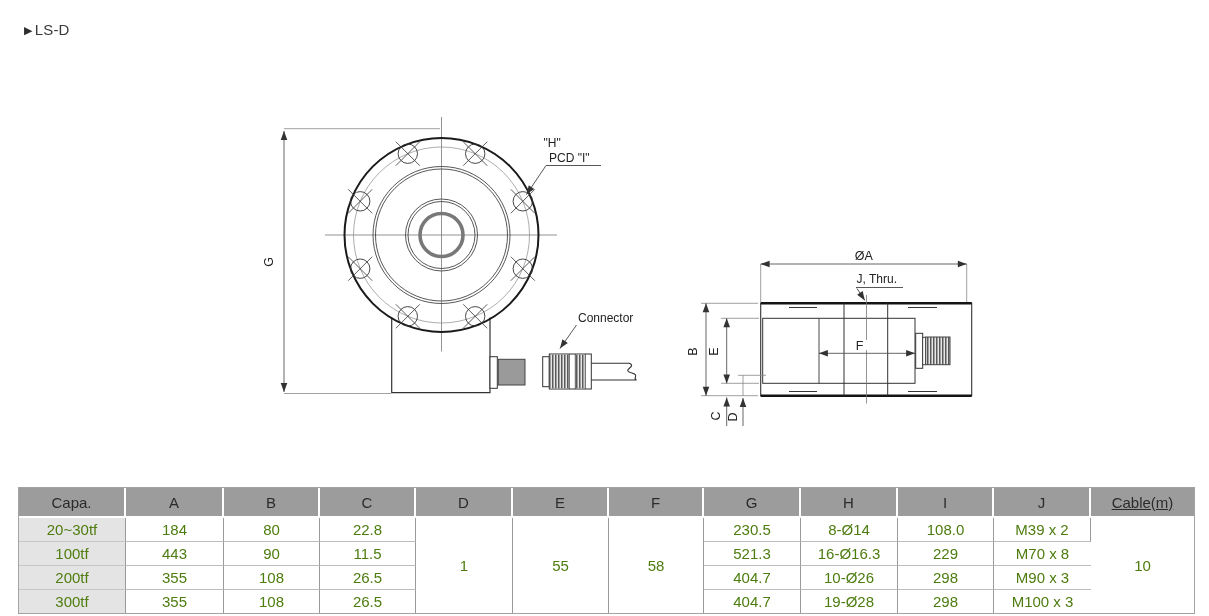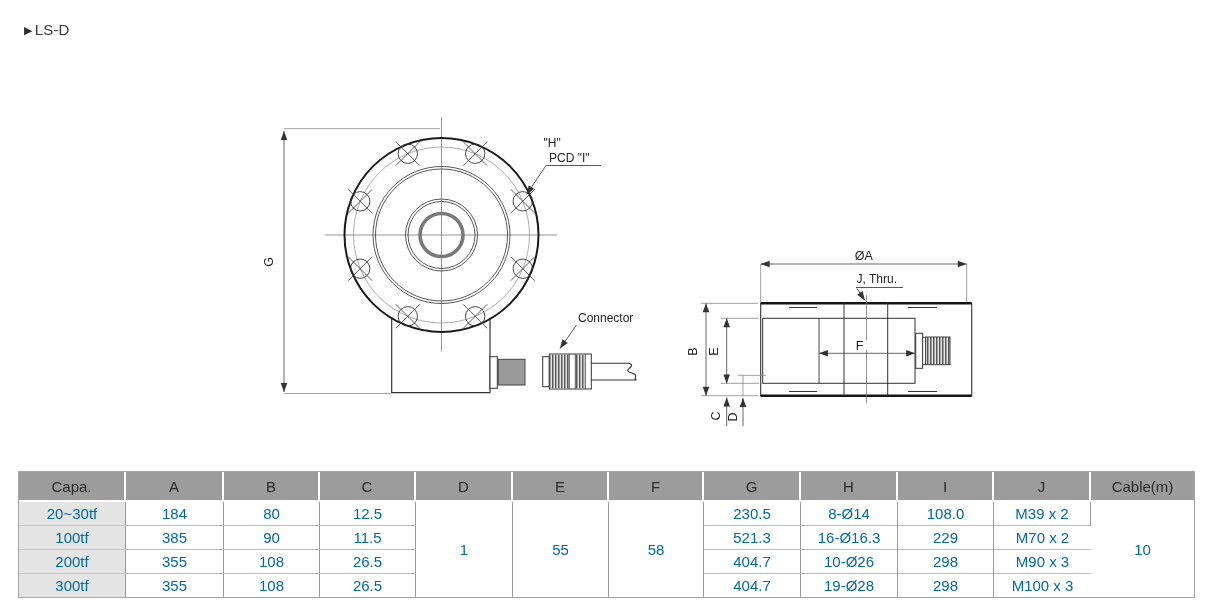--- a/index.html
+++ b/index.html
@@ -10,32 +10,32 @@
   .page-title{
     position:absolute;left:24px;top:21px;font-size:15px;color:#3a3a3a;
     letter-spacing:.2px;white-space:nowrap;
   }
   .page-title .tri{font-size:11px;margin-right:2px;color:#2e2e2e;display:inline-block;transform:translateY(-1px);}
   svg{position:absolute;left:0;top:0;}
   svg text{font-family:"Liberation Sans",sans-serif;font-size:12.5px;fill:#222;}
   svg text.small{font-size:12px;}
   
   .spec-table{
-    position:absolute;left:18px;top:471px;width:1175px;
+    position:absolute;left:18px;top:487px;width:1175px;
     border-collapse:separate;border-spacing:0;table-layout:fixed;
     font-size:15px;border:1px solid #a3a3a3;
   }
   .spec-table th{
     background:#9c9c9c;color:#2b2b2b;font-weight:normal;height:28px;
     border-right:2px solid #ffffff;border-bottom:2px solid #ffffff;
     padding:0;text-align:center;font-size:15px;
   }
-  .spec-table th:last-child{border-right:none;}
+  .spec-table th:last-child{border-right:none;text-decoration:underline;}
   .spec-table td{
-    background:#ffffff;height:23px;text-align:center;padding:0;color:#0369a1;
+    background:#ffffff;height:23px;text-align:center;padding:0;color:#4d7c0f;
     border-right:1px solid #9a9a9a;border-bottom:1px solid #bcbcbc;font-size:15px;
   }
   .spec-table td.rowlabel{background:#e4e4e4;border-bottom:1px solid #c6c6c6;}
   .spec-table tr:last-child td{border-bottom:none;text-align:center;}
   .spec-table td.mergecell{border-bottom:none;}
   .spec-table td:last-child{border-right:none;}
 </style>
 </head>
 <body>
 
@@ -242,39 +242,39 @@
       <th>I</th>
       <th>J</th>
       <th>Cable(m)</th>
     </tr>
   </thead>
   <tbody>
     <tr>
       <td class="rowlabel">20~30tf</td>
       <td>184</td>
       <td>80</td>
-      <td>12.5</td>
+      <td>22.8</td>
       <td rowspan="4" class="mergecell">1</td>
       <td rowspan="4" class="mergecell">55</td>
       <td rowspan="4" class="mergecell">58</td>
       <td>230.5</td>
       <td>8-Ø14</td>
       <td>108.0</td>
       <td>M39 x 2</td>
       <td rowspan="4" class="mergecell">10</td>
     </tr>
     <tr>
       <td class="rowlabel">100tf</td>
-      <td>385</td>
+      <td>443</td>
       <td>90</td>
       <td>11.5</td>
       <td>521.3</td>
       <td>16-Ø16.3</td>
       <td>229</td>
-      <td>M70 x 2</td>
+      <td>M70 x 8</td>
     </tr>
     <tr>
       <td class="rowlabel">200tf</td>
       <td>355</td>
       <td>108</td>
       <td>26.5</td>
       <td>404.7</td>
       <td>10-Ø26</td>
       <td>298</td>
       <td>M90 x 3</td>

